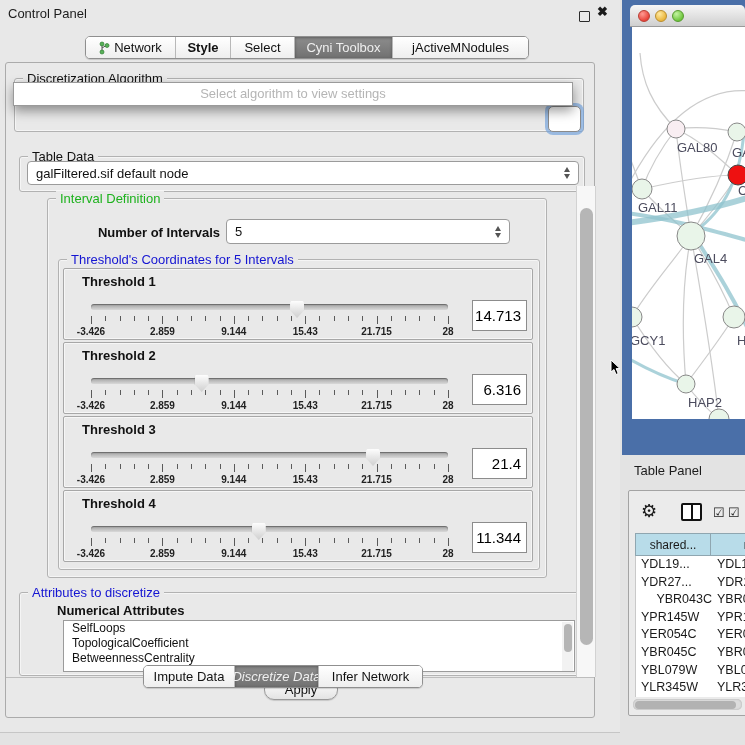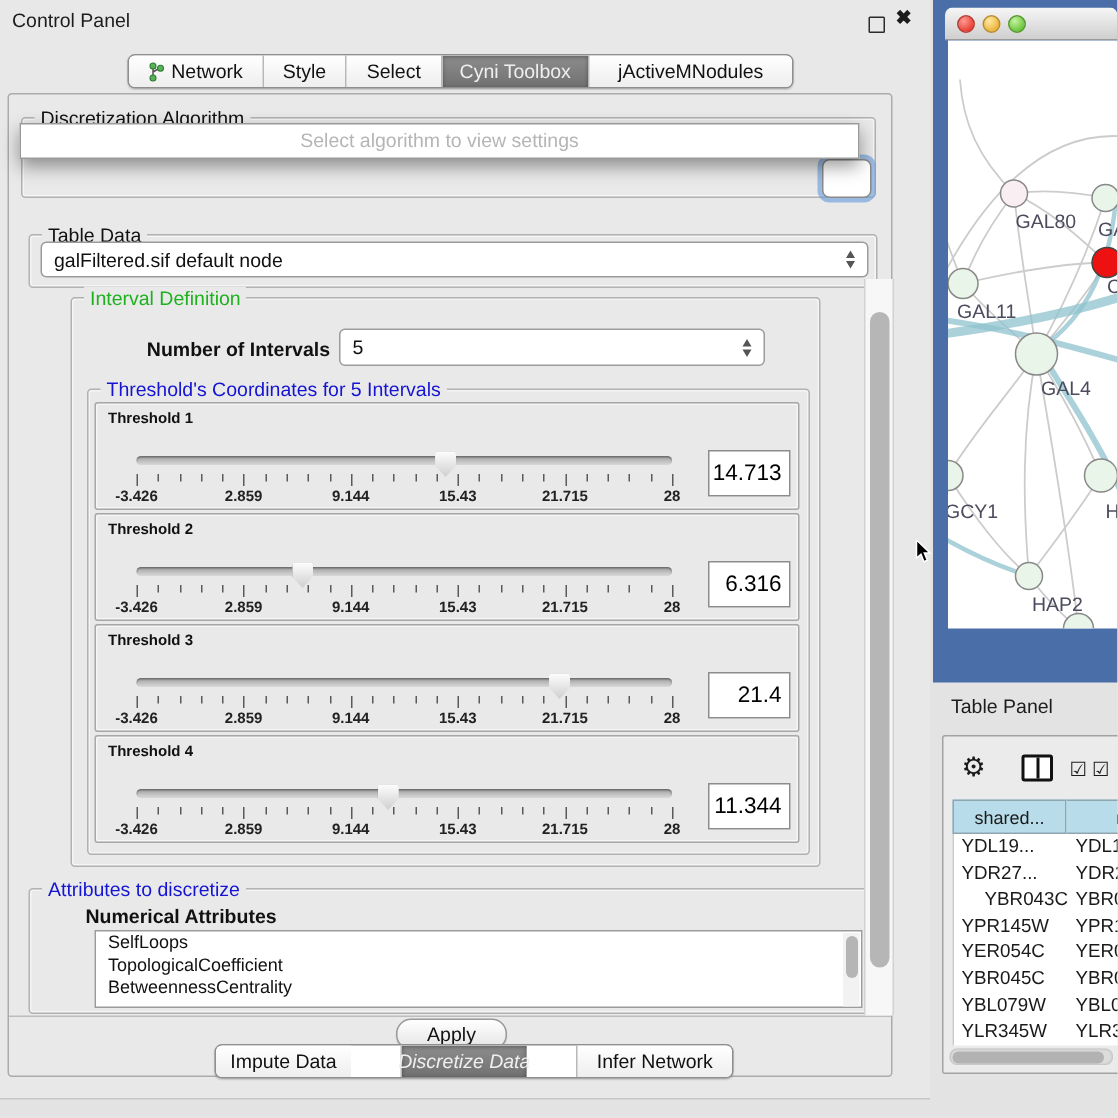--- a/index.html
+++ b/index.html
@@ -14,21 +14,21 @@
   #float-btn { left:579px; top:11px; width:11px; height:11px; border:1.5px solid #2b2b2b; border-radius:1px; background:transparent; }
   #close-btn { left:597px; top:4px; font-size:13px; font-weight:bold; color:#1b1b1b; }
 
   
   .seg-group { display:flex; height:23px; border:1px solid #8f8f8f; border-radius:5px; overflow:hidden; background:#fff; box-shadow:0 1px 1px rgba(0,0,0,.15); }
   .seg { display:flex; align-items:center; justify-content:center; gap:4px; font-size:13px; color:#111;
          background:linear-gradient(#ffffff,#eeeeee); border-left:1px solid #b8b8b8; white-space:nowrap; }
   .seg:first-child { border-left:none; }
   .seg.sel { background:linear-gradient(#8d8d8d,#717171); color:#efefef; box-shadow:inset 0 1px 3px rgba(0,0,0,.35); }
   #top-tabs { left:85px; top:36px; }
-  #bottom-tabs { left:143px; top:696px;gap:33px; }
+  #bottom-tabs { left:143px; top:665px; }
 
   
   #pane { left:5px; top:62px; width:590px; height:656px; border:1px solid #ababab; border-radius:3px; background:#e9e9e9; }
 
   
   .group { position:absolute; border:1px solid #b2b2b2; border-radius:3px; box-shadow:inset 0 0 0 1px rgba(255,255,255,.55); }
   .group-label { position:absolute; top:-8px; left:8px; background:#e9e9e9; padding:0 4px; font-size:13px; color:#111; line-height:15px; white-space:nowrap; }
   .glabel-green { color:var(--grp-green,#1db21d); }
   .glabel-blue { color:var(--grp-blue,#1414d2); }
 
@@ -52,21 +52,21 @@
   #tdata-combo { left:27px; top:161px; width:552px; height:24px; }
 
   #interval-group { left:47px; top:198px; width:500px; height:380px; }
   #num-label { left:78px; top:221px; width:142px; text-align:right; font-size:13px; font-weight:bold; color:#111; line-height:24px; }
   #num-combo { left:226px; top:219px; width:284px; height:25px; }
   #thr-group { left:58px; top:259px; width:482px; height:311px; }
   #thr-rows { left:63px; top:268px; width:470px; }
 
   .tpanel { position:relative; width:470px; height:72px; margin-bottom:2px; border:1px solid #a7a7a7; border-radius:2px;
             box-shadow:inset 0 0 0 1px rgba(255,255,255,.6); }
-  .tlabel { position:absolute; left:8px; top:5px; font-size:10px; font-weight:bold; color:#111; }
+  .tlabel { position:absolute; left:18px; top:5px; font-size:13px; font-weight:bold; color:#111; }
   .track { position:absolute; left:27px; top:35px; width:357px; height:6px; border-radius:3px;
            background:linear-gradient(#9f9f9f,#d9d9d9); box-shadow:inset 0 1px 1px rgba(0,0,0,.35); }
   .thumb { position:absolute; top:-3px; width:14px; height:17px; transform:translateX(-50%);
            background:linear-gradient(#fdfdfd,#cfcfcf); clip-path:polygon(8% 0,92% 0,100% 12%,100% 55%,50% 100%,0 55%,0 12%);
            filter:drop-shadow(0 0 1px #777); }
   .ticks { position:absolute; left:27px; top:47px; width:357px; height:9px; }
   .tick { position:absolute; top:0; width:1px; background:#5a5a5a; }
   .tick.minor { height:5px; } .tick.major { height:8px; }
   .ticklabels { position:absolute; left:27px; top:57px; width:357px; height:12px; }
   .ticklabel { position:absolute; transform:translateX(-50%); font-size:10px; font-weight:bold; color:#222; white-space:nowrap; }
@@ -132,21 +132,21 @@
     <div id="top-tabs" class="abs seg-group">
         <div class="seg" style="width: 89px;">
           <svg width="11" height="14" viewBox="0 0 11 14">
             <path d="M3,3 L3,11 M3,7 L8,4" stroke="#555" stroke-width="1" fill="none"></path>
             <circle cx="3" cy="3" r="2" fill="#58b158" stroke="#2e7d32" stroke-width=".7"></circle>
             <circle cx="3" cy="11" r="2" fill="#58b158" stroke="#2e7d32" stroke-width=".7"></circle>
             <circle cx="8" cy="4.5" r="2" fill="#58b158" stroke="#2e7d32" stroke-width=".7"></circle>
           </svg>
           <span>Network</span>
         </div>
-        <div class="seg" style="width: 55px;">
+        <div class="seg" style="width: 55px; font-weight: bold;">
           <span>Style</span>
         </div>
         <div class="seg" style="width: 64px;">
           <span>Select</span>
         </div>
         <div class="seg sel" style="width: 98px; text-align: right;">
           <span>Cyni Toolbox</span>
         </div>
         <div class="seg" style="width: 136px;">
           <span>jActiveMNodules</span>

